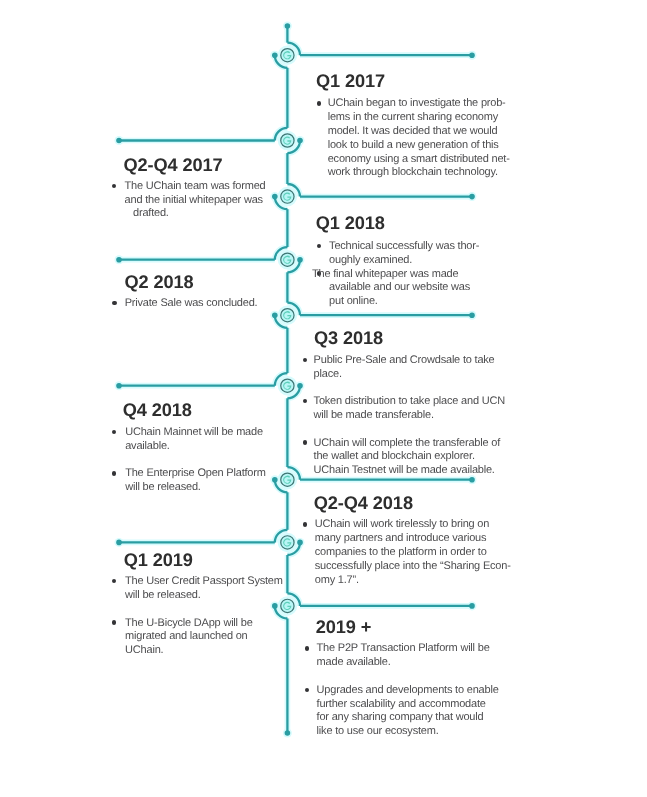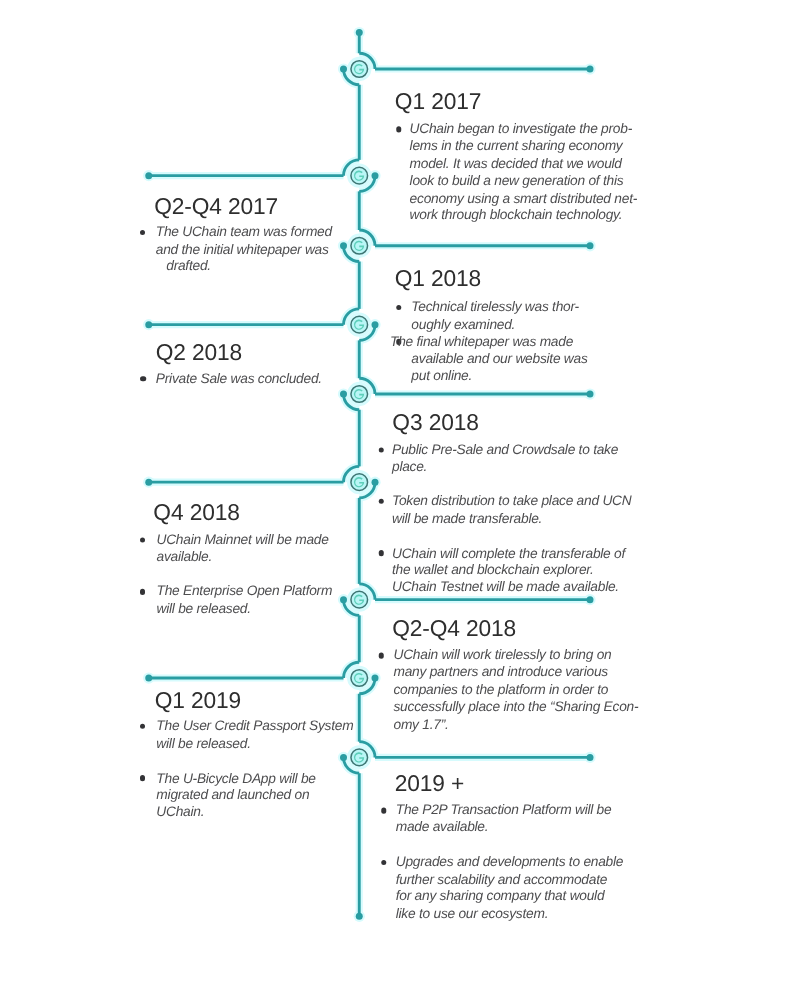--- a/index.html
+++ b/index.html
@@ -1,21 +1,21 @@
 <!DOCTYPE html>
 <html><head>
 <meta charset="utf-8">
 <style>
 html,body{margin:0;padding:0;}
 body{width:647px;height:797px;background:#ffffff;font-family:"Liberation Sans",sans-serif;position:relative;overflow:hidden;-webkit-font-smoothing:antialiased;text-rendering:geometricPrecision;}
 #tl{position:absolute;left:0;top:0;}
 .blk{position:absolute;}
-.h{transform:translateZ(0);font-size:18.2px;font-weight:normal;color:#2e2e2e;letter-spacing:-0.1px;line-height:1;position:absolute;white-space:nowrap;}
+.h{transform:translateZ(0);font-size:18.2px;font-weight:bold;color:#2e2e2e;letter-spacing:-0.1px;line-height:1;position:absolute;white-space:nowrap;}
 .bul{position:absolute;width:4.4px;height:4.4px;border-radius:50%;background:#333336;}
-.tx{position:absolute;transform:translateZ(0);font-size:11px;letter-spacing:-0.2px;color:#4d4d4f;line-height:13.5px;white-space:nowrap;font-style:italic;}
+.tx{position:absolute;transform:translateZ(0);font-size:11px;letter-spacing:-0.2px;color:#4d4d4f;line-height:13.5px;white-space:nowrap;}
 </style>
 </head>
 <body>
 
 <svg id="tl" width="647" height="797">
     <g>
       <path d="M 287.4 26 L 287.4 42.6" stroke="#d6fbfd" stroke-width="5.699999999999999" fill="none"></path>
       <path d="M 287.4 67.8 L 287.4 127.9" stroke="#d6fbfd" stroke-width="5.699999999999999" fill="none"></path>
       <path d="M 287.4 153.1 L 287.4 184" stroke="#d6fbfd" stroke-width="5.699999999999999" fill="none"></path>
       <path d="M 287.4 209.2 L 287.4 247.1" stroke="#d6fbfd" stroke-width="5.699999999999999" fill="none"></path>
@@ -192,21 +192,21 @@
     <div class="blk" style="left: 0px; top: 0px;">
       <div class="h" style="left:123.4px;top:155.5px">Q2-Q4 2017</div>
       <span class="bul" style="left:112px;top:183.60000000000002px"></span>
       <span class="tx" style="left:124.6px;top:179.8px">The UChain team was formed</span>
       <span class="tx" style="left:124.6px;top:193.60000000000002px">and the initial whitepaper was</span>
       <span class="tx" style="left:133px;top:207.4px">drafted.</span>
     </div>
     <div class="blk" style="left: 0px; top: 0px;">
       <div class="h" style="left:315.8px;top:213.6px">Q1 2018</div>
       <span class="bul" style="left:316.90000000000003px;top:243.70000000000002px"></span>
-      <span class="tx" style="left:329.1px;top:239.9px">Technical tirelessly was thor-</span>
+      <span class="tx" style="left:329.1px;top:239.9px">Technical successfully was thor-</span>
       <span class="tx" style="left:329.1px;top:253.7px">oughly examined.</span>
       <span class="bul" style="left:316.90000000000003px;top:271.3px"></span>
       <span class="tx" style="left:312px;top:267.5px">The final whitepaper was made</span>
       <span class="tx" style="left:329.1px;top:281.3px">available and our website was</span>
       <span class="tx" style="left:329.1px;top:295.1px">put online.</span>
     </div>
     <div class="blk" style="left: 0px; top: 0px;">
       <div class="h" style="left:124.5px;top:272.7px">Q2 2018</div>
       <span class="bul" style="left:112.39999999999999px;top:300.6px"></span>
       <span class="tx" style="left:124.7px;top:296.8px">Private Sale was concluded.</span>

